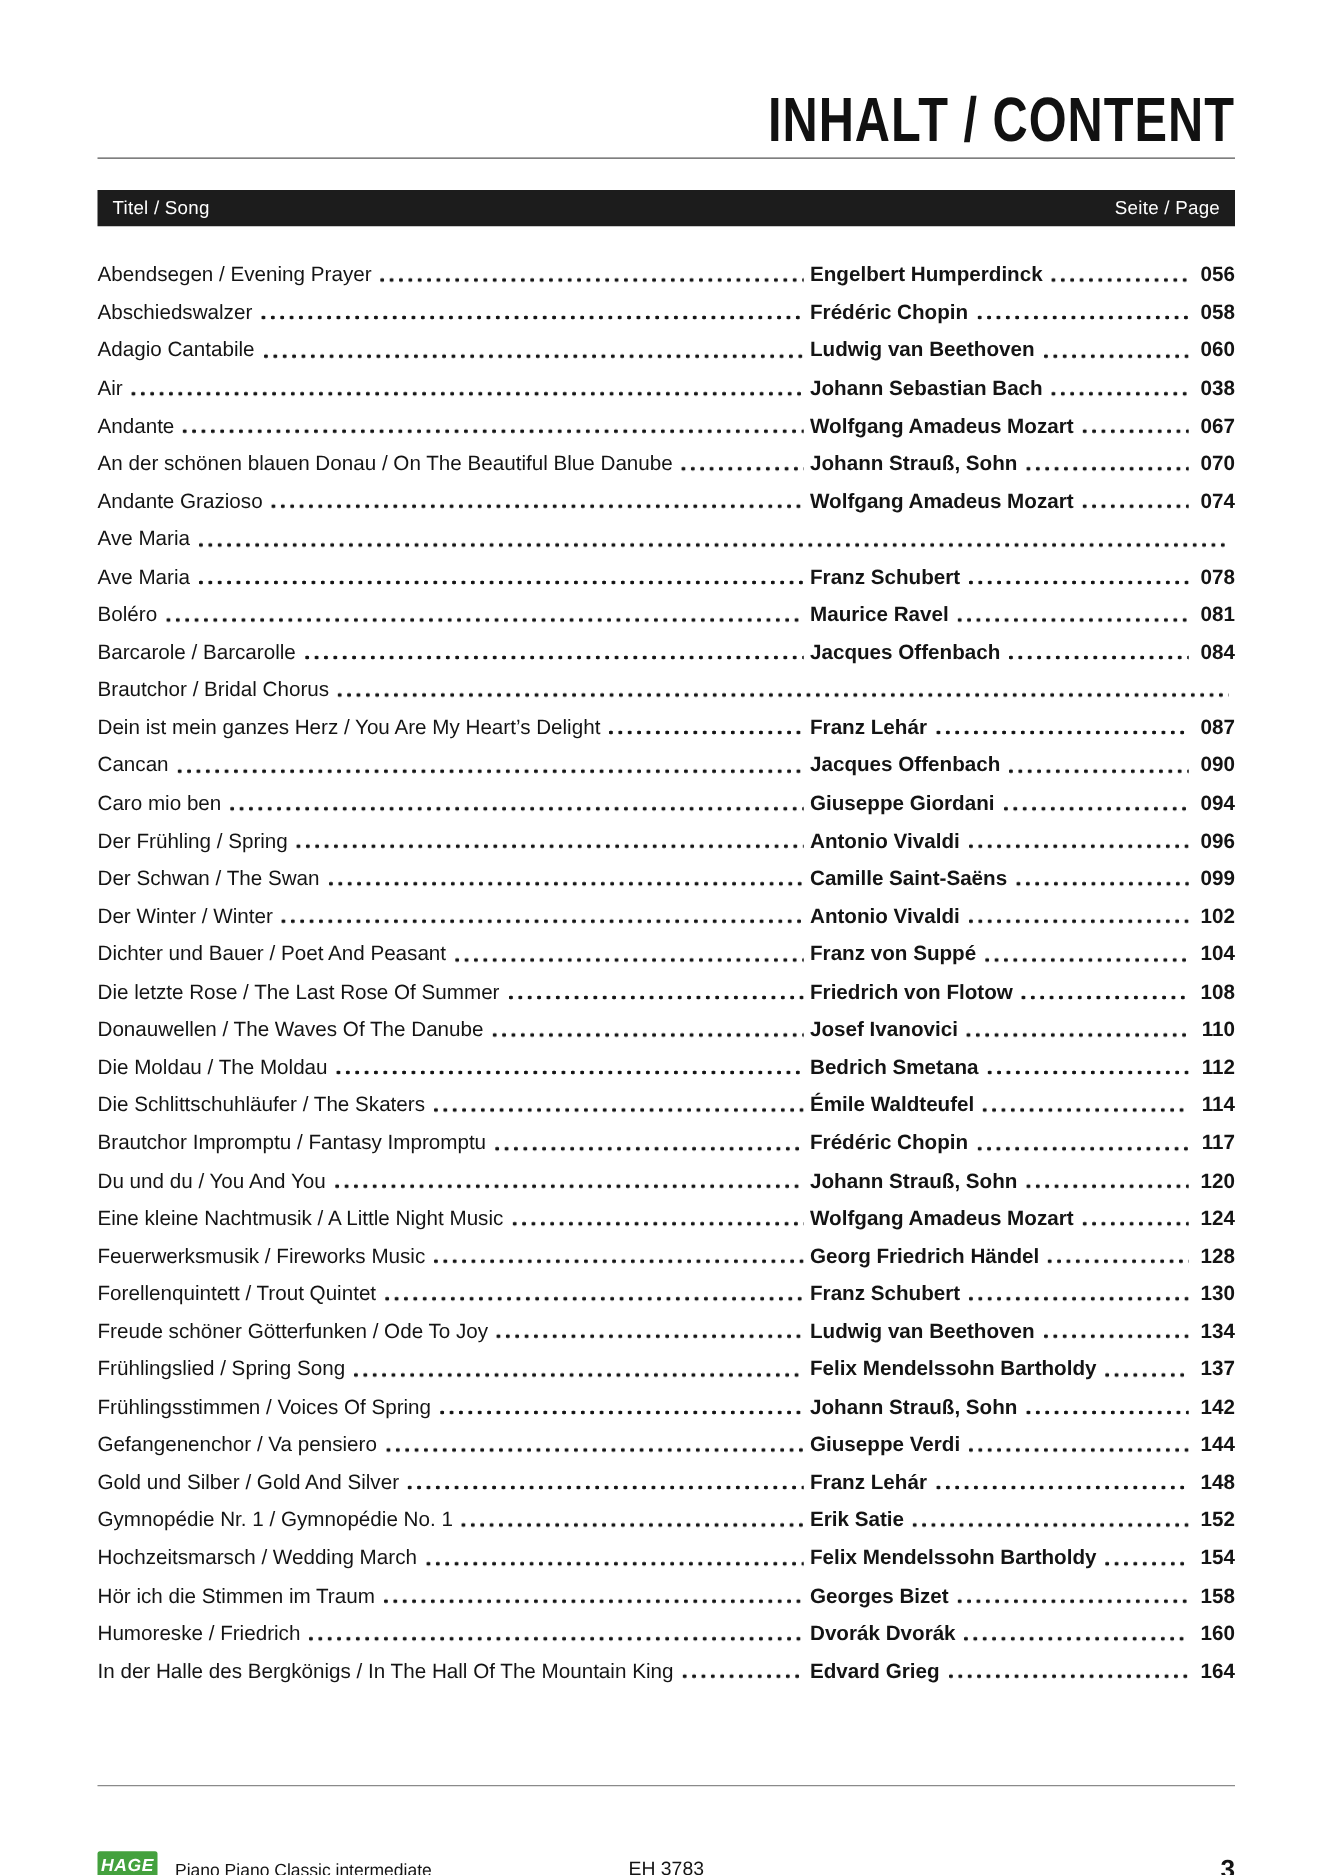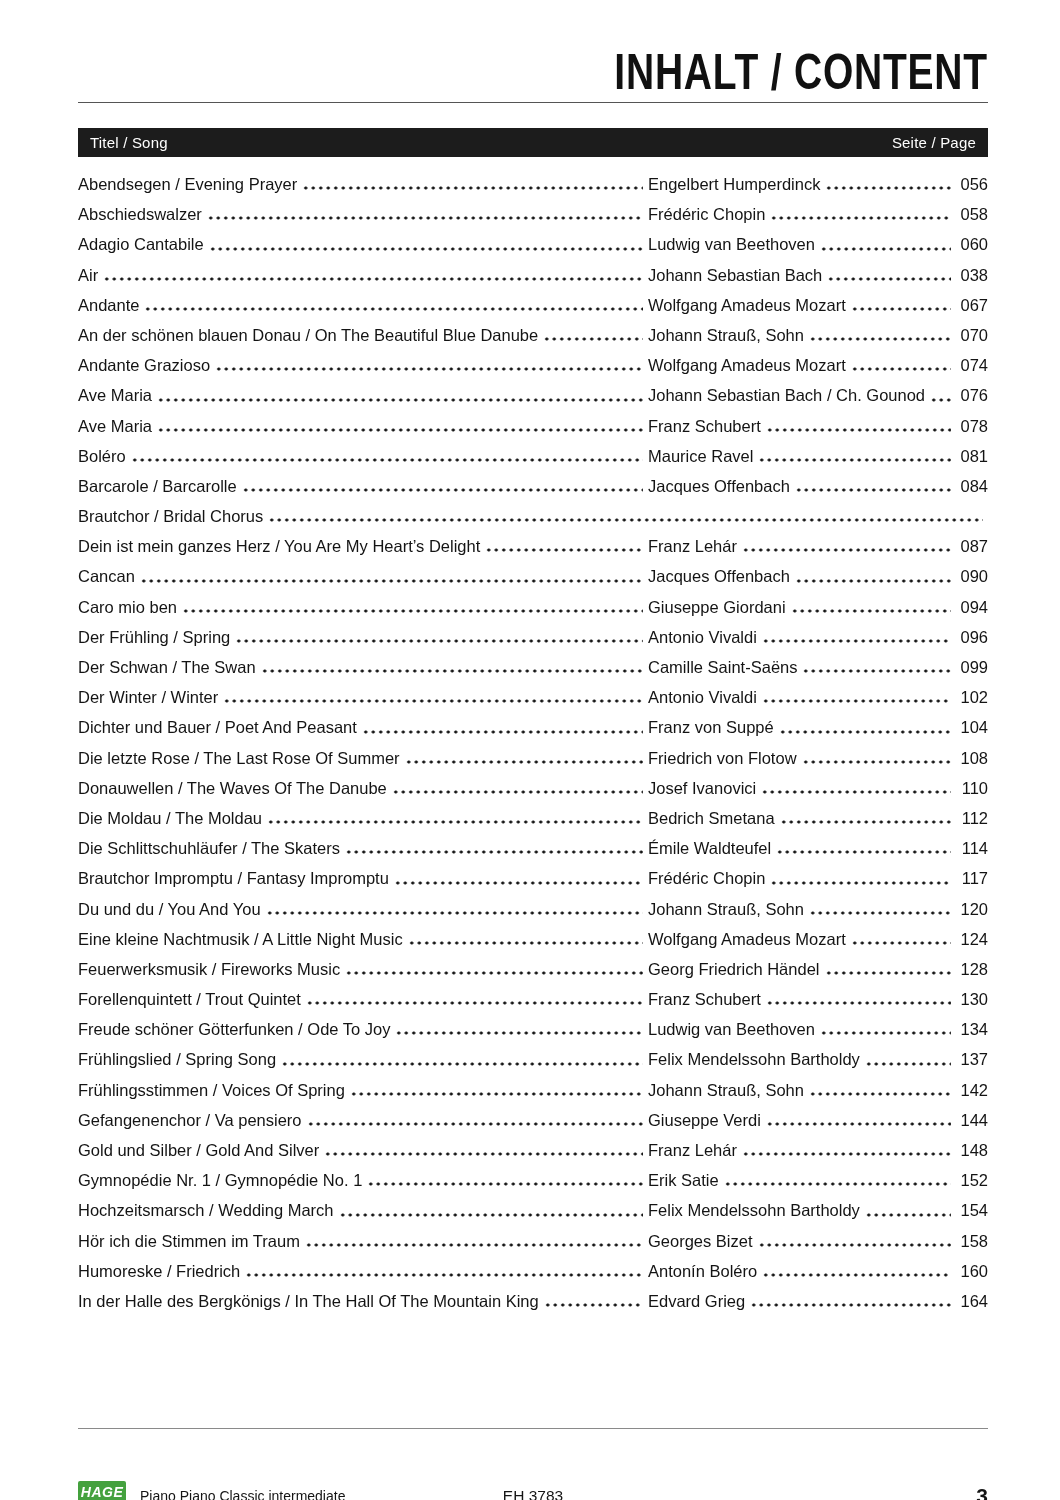--- a/index.html
+++ b/index.html
@@ -8,21 +8,21 @@
     width:1060px; height:1500px;
     background:#ffffff;
     color:#141414;
     font-family:"Liberation Sans", sans-serif;
     position:relative;
     overflow:hidden;
   }
   .page { position:absolute; inset:0; padding:0 72px 0 78px; }
 
   
-  .title-wrap { margin-top:48px; text-align:right; height:48px; }
+  .title-wrap { margin-top:72px; text-align:right; height:48px; }
   .title {
     display:inline-block;
     font-size:50px;
     font-weight:700;
     letter-spacing:1px;
     line-height:48px;
     color:#111;
     transform:scaleX(0.78);
     transform-origin:100% 50%;
     white-space:nowrap;
@@ -38,21 +38,21 @@
     display:flex;
     justify-content:space-between;
     align-items:center;
     padding:0 12px;
     font-size:15px;
     letter-spacing:0.2px;
     gap:46px;
   }
 
   
-  .toc { margin-top:12px; }
+  .toc { margin-top:24px; }
   .row {
     display:flex;
     align-items:baseline;
     height:30.2px;
     line-height:30.2px;
     font-size:16.5px;
     white-space:nowrap;
   }
   .t { flex:0 0 auto; }
   .lead {
@@ -63,20 +63,21 @@
     margin:0 5px 9px 5px;
     background-image:radial-gradient(circle, #151515 1.35px, rgba(0,0,0,0) 1.75px);
     background-size:7.5px 4px;
     background-repeat:repeat-x;
     background-position:left center;
   }
   .comp {
     flex:0 0 340px;
     display:flex;
     align-items:baseline;
+    font-weight:bold;
   }
   .comp .name { flex:0 0 auto; }
   .pnum { flex:0 0 32px; text-align:right; }
 
   
   .footer-rule { position:absolute; left:78px; right:72px; top:1428px; border-top:1px solid #8a8a8a; }
   .footer {
     position:absolute; left:78px; right:72px; top:1474px; height:44px;
     display:flex; align-items:center;
   }
@@ -177,25 +178,20 @@
         <span class="comp">
           <span class="name">Wolfgang Amadeus Mozart</span>
           <span class="lead"></span>
           <span class="pnum">074</span>
         </span>
       </div>
 
       <div class="row">
         <span class="t">Ave Maria</span>
         <span class="lead"></span>
-        <span class="comp">
-          <span class="name">Johann Sebastian Bach / Ch. Gounod</span>
-          <span class="lead"></span>
-          <span class="pnum">076</span>
-        </span>
       </div>
 
       <div class="row">
         <span class="t">Ave Maria</span>
         <span class="lead"></span>
         <span class="comp">
           <span class="name">Franz Schubert</span>
           <span class="lead"></span>
           <span class="pnum">078</span>
         </span>
@@ -464,21 +460,21 @@
           <span class="name">Georges Bizet</span>
           <span class="lead"></span>
           <span class="pnum">158</span>
         </span>
       </div>
 
       <div class="row">
         <span class="t">Humoreske / Friedrich</span>
         <span class="lead"></span>
         <span class="comp">
-          <span class="name">Antonín Boléro</span>
+          <span class="name">Dvorák Dvorák</span>
           <span class="lead"></span>
           <span class="pnum">160</span>
         </span>
       </div>
 
       <div class="row">
         <span class="t">In der Halle des Bergkönigs / In The Hall Of The Mountain King</span>
         <span class="lead"></span>
         <span class="comp">
           <span class="name">Edvard Grieg</span>

